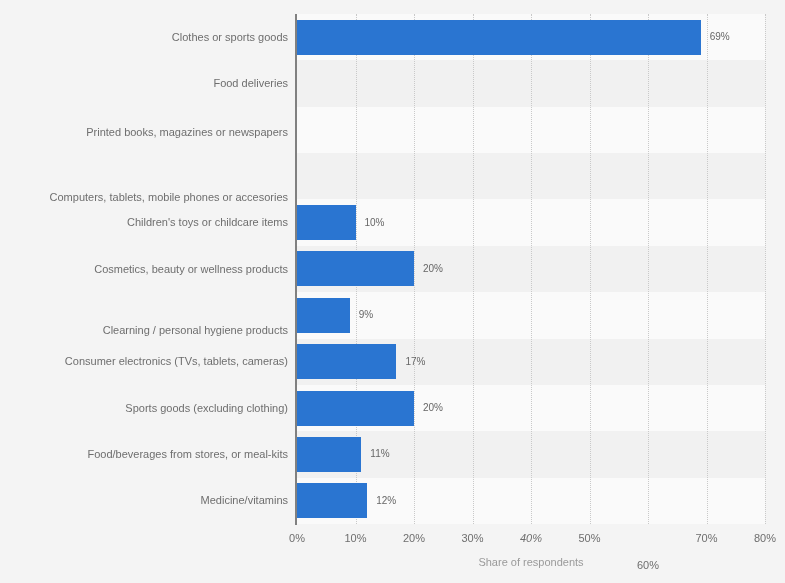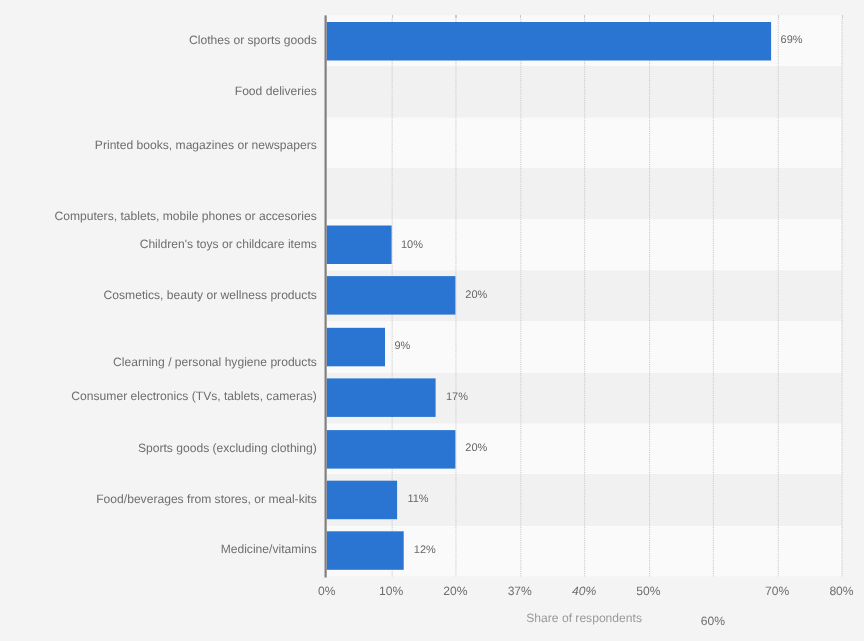--- a/index.html
+++ b/index.html
@@ -181,21 +181,21 @@
       <div class="cat-label" style="top: 348.727px; height: 26px; display: flex; align-items: center; justify-content: flex-end; color: rgb(110, 110, 110);">Consumer electronics (TVs, tablets, cameras)</div>
       <div class="cat-label" style="top: 395.091px; height: 26px; display: flex; align-items: center; justify-content: flex-end; color: rgb(110, 110, 110);">Sports goods (excluding clothing)</div>
       <div class="cat-label" style="top: 441.455px; height: 26px; display: flex; align-items: center; justify-content: flex-end; color: rgb(110, 110, 110);">Food/beverages from stores, or meal-kits</div>
       <div class="cat-label" style="top: 487.818px; height: 26px; display: flex; align-items: center; justify-content: flex-end; color: rgb(110, 110, 110);">Medicine/vitamins</div>
     </div>
 
   <div id="x-tick-labels">
       <div class="tick-label" style="left: 297px; color: rgb(110, 110, 110);">0%</div>
       <div class="tick-label" style="left: 355.5px; color: rgb(110, 110, 110);">10%</div>
       <div class="tick-label" style="left: 414px; color: rgb(110, 110, 110);">20%</div>
-      <div class="tick-label" style="left: 472.5px; color: rgb(110, 110, 110);">37%</div>
+      <div class="tick-label" style="left: 472.5px; color: rgb(110, 110, 110);">30%</div>
       <div class="tick-label" style="left: 531px; color: rgb(110, 110, 110); font-style: italic;">40%</div>
       <div class="tick-label" style="left: 589.5px; color: rgb(110, 110, 110);">50%</div>
       <div class="tick-label" style="left: 648px; color: rgb(110, 110, 110); margin-top: 27px;">60%</div>
       <div class="tick-label" style="left: 706.5px; color: rgb(110, 110, 110);">70%</div>
       <div class="tick-label" style="left: 765px; color: rgb(110, 110, 110);">80%</div>
     </div>
 
   <div id="x-axis-title">Share of respondents</div>
 
 </div>

